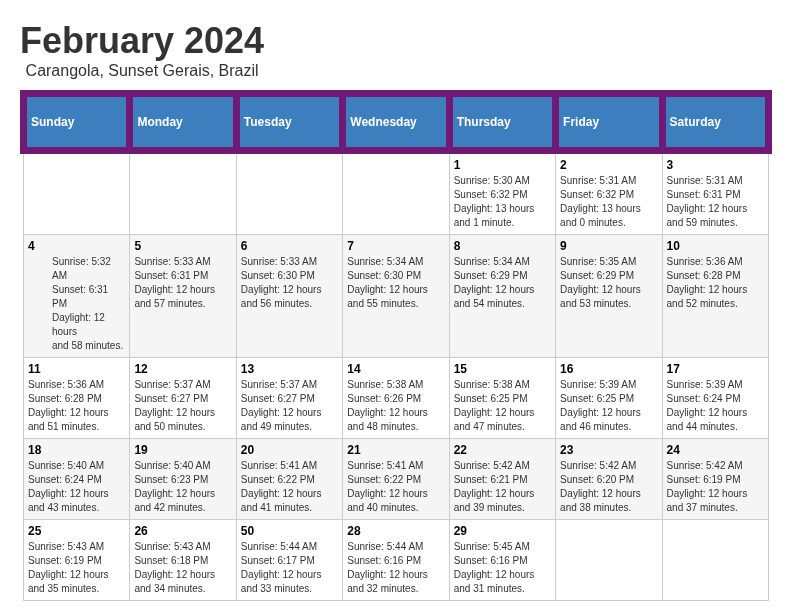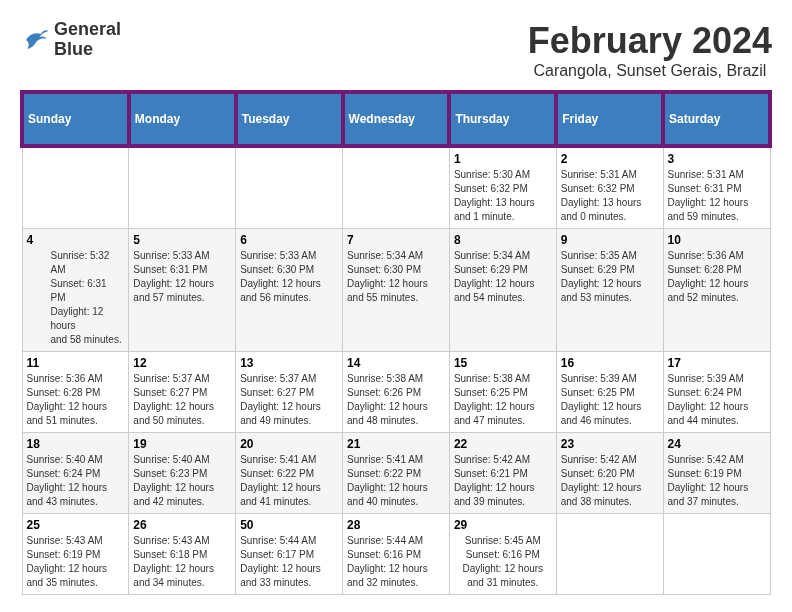--- a/index.html
+++ b/index.html
@@ -51,21 +51,21 @@
       width: 100%;
       border-collapse: collapse;
       font-size: 11px;
     }
     .calendar thead tr th {
       background-color: #3d7ebf;
       color: #fff;
       padding: 18px 4px;
       text-align: left;
       font-size: 12px;
-      border: 4px solid #701a75;
+      border: 7px solid #701a75;
     }
     .calendar tbody tr td {
       vertical-align: top;
       padding: 4px;
       border: 1px solid #ccc;
       width: calc(100% / 7);
       min-height: 80px;
       background: #fff;
     }
     .calendar tbody tr:nth-child(even) td {
@@ -83,29 +83,20 @@
       line-height: 1.4;
     }
     .empty-cell {
       background: #fff !important;
     }
   </style>
 </head>
 <body>
 
 <div class="header">
-  <div class="logo">
-    <svg class="logo-bird" viewBox="0 0 40 40">
-      <path d="M8,20 Q15,8 28,12 Q32,5 38,8 Q30,10 26,16 Q32,14 36,18 Q28,16 22,22 Q18,30 10,32 Q14,24 8,20Z" fill="#3d7ebf"></path>
-    </svg>
-    <div class="logo-text">
-      <span>General</span>
-      <span>Blue</span>
-    </div>
-  </div>
   <div class="title-block">
     <h1>February 2024</h1>
     <h2>Carangola, Sunset Gerais, Brazil</h2>
   </div>
 </div>
 
 <table class="calendar">
   <thead>
     <tr>
     <th>Sunday</th>
@@ -322,21 +313,21 @@
         </td>
         <td>
           <span class="day-num">28</span>
           <div class="day-info" style="white-space: pre-line;">Sunrise: 5:44 AM
 Sunset: 6:16 PM
 Daylight: 12 hours
 and 32 minutes.</div>
         </td>
         <td>
           <span class="day-num">29</span>
-          <div class="day-info" style="white-space: pre-line; text-align: center;">Sunrise: 5:45 AM
+          <div class="day-info" style="white-space: pre-line;">Sunrise: 5:45 AM
 Sunset: 6:16 PM
 Daylight: 12 hours
 and 31 minutes.</div>
         </td>
         <td class="empty-cell"></td>
         <td class="empty-cell"></td>
       </tr>
     </tbody>
 </table>
 

